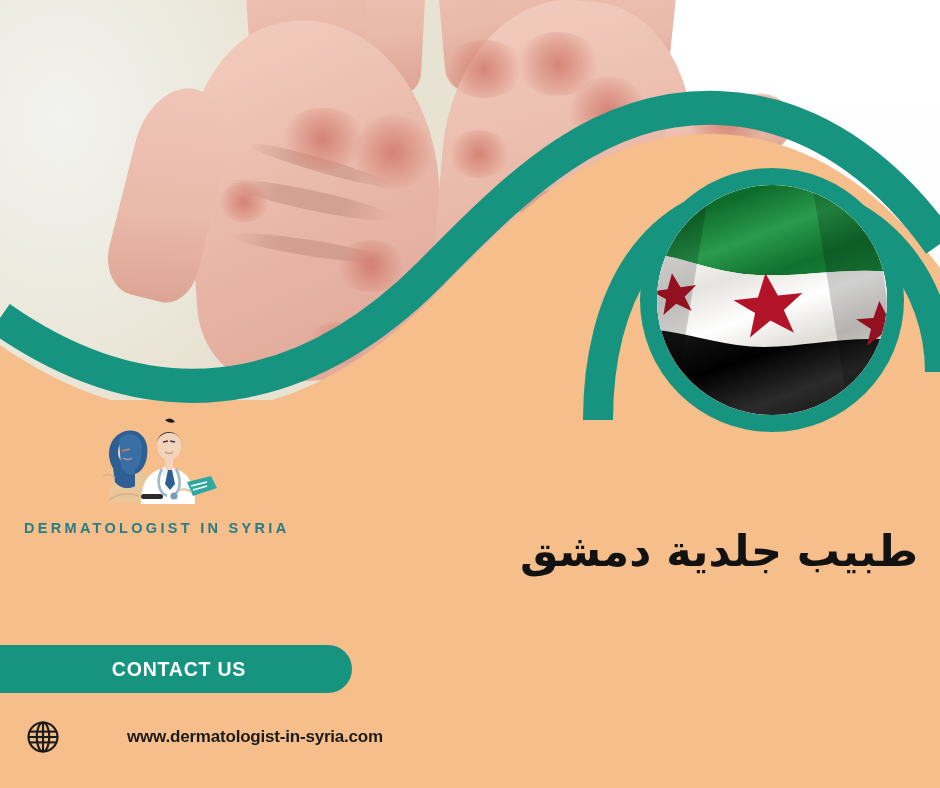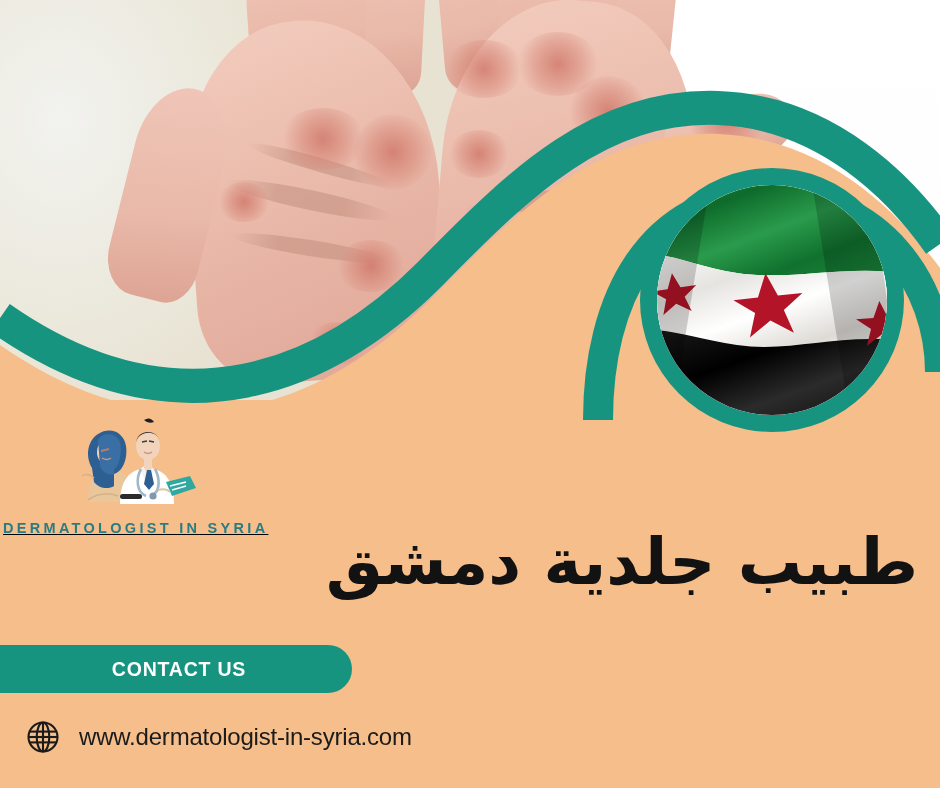--- a/index.html
+++ b/index.html
@@ -92,38 +92,38 @@
     box-sizing:border-box;
     padding:17px;
   }
   .flag-disc{
     position:relative;width:230px;height:230px;border-radius:50%;
     overflow:hidden;background:#ffffff;
   }
   .flag-svg{position:absolute;left:-16px;top:-8px;width:262px;height:248px;}
 
   
-  .logo-block{position:absolute;left:3px;top:412px;width:250px;text-decoration:underline;}
+  .logo-block{position:absolute;left:24px;top:412px;width:250px;}
   .logo-art{position:relative;width:140px;height:98px;margin:0 auto 10px auto;}
   .logo-caption{
     text-align:center;
     color:#2a7c83;
     font-size:14.5px;
     font-weight:700;
     letter-spacing:3.3px;
     font-family:"Liberation Sans","DejaVu Sans",sans-serif;
     white-space:nowrap;
   }
 
   
   .headline{
     position:absolute;right:22px;top:527px;
     direction:rtl;text-align:right;
     color:#121212;
-    font-size:64px;line-height:1.12;
+    font-size:43px;line-height:1.12;
     font-weight:700;
     font-family:"DejaVu Sans","Liberation Sans",sans-serif;
     white-space:nowrap;
   }
   .subhead{
     position:absolute;right:22px;top:644px;
     direction:rtl;text-align:right;
     color:#141414;
     font-size:37px;line-height:1.2;
     font-weight:700;
@@ -149,23 +149,24 @@
   }
 
   
   .site-row{
     position:absolute;left:24px;top:718px;
     display:flex;align-items:center;gap:17px;
   }
   .globe-icon{width:38px;height:38px;display:block;}
   .site-url{
     color:#1b1b1b;
-    font-size:24px;font-weight:400;letter-spacing:-.2px;
+    font-size:17px;font-weight:700;letter-spacing:-.2px;
     font-family:"Liberation Sans","DejaVu Sans",sans-serif;
     white-space:nowrap;
+    margin-left:48px;
   }
 </style>
 </head>
 <body>
 
 <div id="poster">
 
   <div class="photo-area">
     <div class="bg-white"></div>
 

